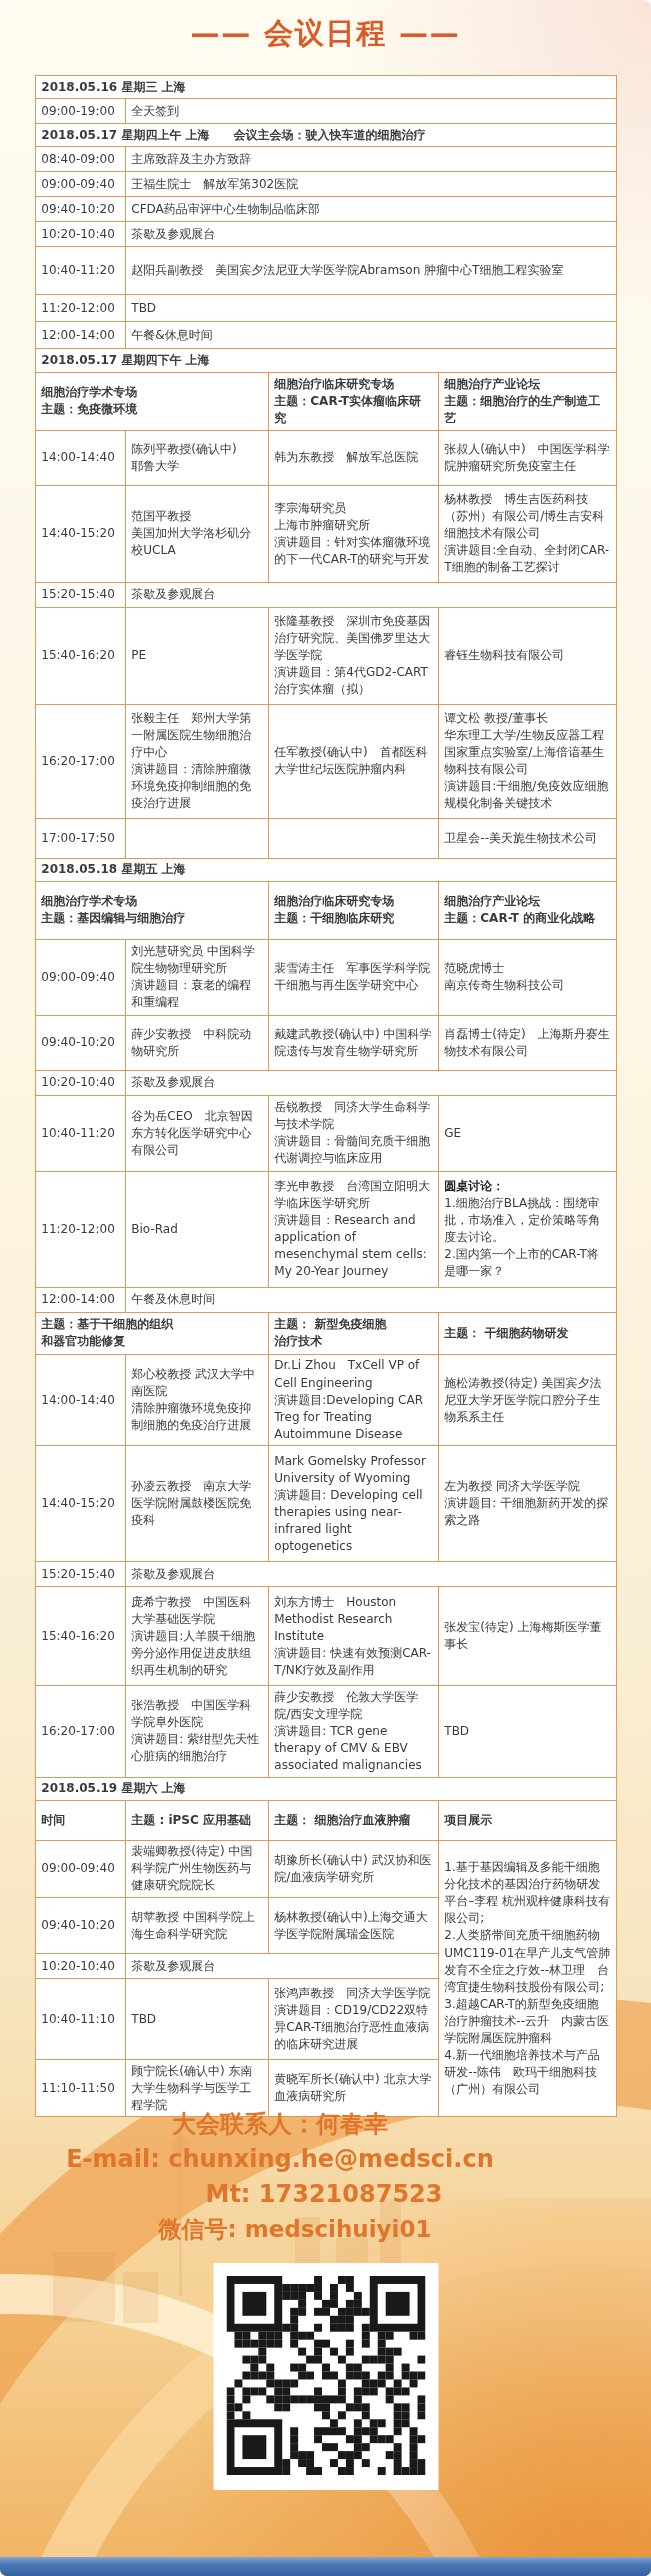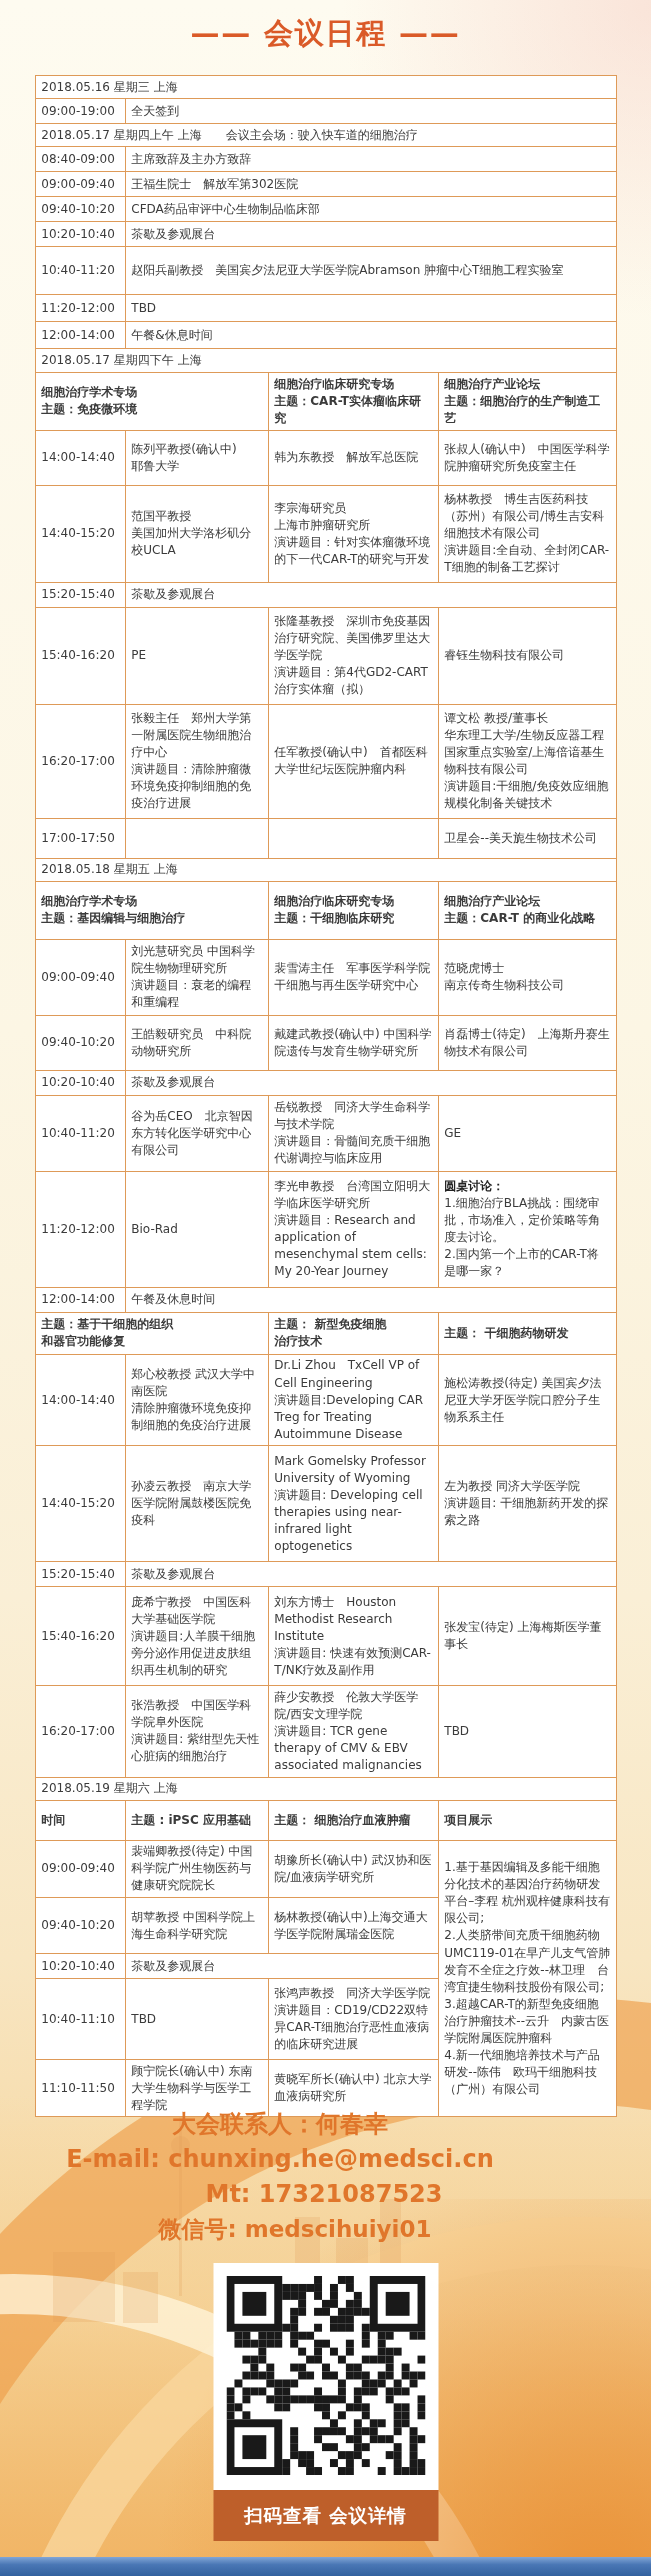--- a/index.html
+++ b/index.html
@@ -1,38 +1,38 @@
 <!DOCTYPE html>
 <html style="--accent: #E8782A; --session: #D8512A; --border: #DE9A58; --title: #DA5A28; --qrlabel: #BE5F2A;font-size:14px"><head>
 <meta charset="utf-8">
 <style>
   html,body{margin:0;padding:0;}
   body{font-family:"DejaVu Sans","Liberation Sans",sans-serif;}
   .canvas{position:relative;width:651px;height:2576px;overflow:hidden;
-    background:linear-gradient(180deg,#FEFBF0 0%,#FCF6E4 40%,#FAEFD6 62%,#F8E6C2 76%,#F6D9A6 86%,#F3CB8C 94%,#F0BE77 100%);}
+    background:linear-gradient(180deg,#FEFBF0 0%,#FCF6E4 40%,#FAEFD6 62%,#F8E6C2 76%,#F6D9A6 86%,#F3CB8C 94%,#F0BE77 100%);border-radius:7px;}
   
   .bg-pink{position:absolute;left:0;top:0;width:651px;height:352px;
     background:radial-gradient(circle at 100% 2%,rgba(242,186,175,.35),rgba(242,186,175,0) 42%);pointer-events:none;}
   .sw{position:absolute;border-radius:50%;pointer-events:none;}
   .sw1{width:1320px;height:1320px;right:-669px;top:1997px;border:106px solid rgba(238,158,74,.65);}
   .sw2{width:1100px;height:1100px;right:-528px;top:2217px;border:48px solid rgba(249,214,156,.8);}
   .sw3{width:968px;height:968px;left:-510px;top:2274px;border:40px solid rgba(255,246,220,.75);}
   .bg-bottom{position:absolute;left:0;top:2094px;width:651px;height:482px;
     background:linear-gradient(180deg,rgba(247,222,172,0) 0%,rgba(246,208,146,.55) 45%,rgba(241,178,96,.85) 100%);pointer-events:none;}
   .bg-corner{position:absolute;left:0;top:2199px;width:651px;height:377px;
     background:radial-gradient(circle at 92% 105%,rgba(232,140,48,.85),rgba(232,140,48,0) 62%);pointer-events:none;}
   .skyline div{position:absolute;background:#DE9B55;opacity:.22;}
   
   .title{position:absolute;left:0;top:14px;width:651px;text-align:center;
     font-size:29px;font-weight:bold;color:var(--title,#DA5A28);letter-spacing:1.8px;}
   
   table.sched{position:absolute;left:35px;top:75px;width:581px;border-collapse:collapse;table-layout:fixed;background:#FFFFFF;}
   table.sched td{border:0.9px solid var(--border,#DE9A58);padding:2.6px 5.3px;font-size:12px;line-height:1.42;
     color:#3B3B3B;vertical-align:middle;white-space:pre-line;overflow-wrap:break-word;text-align:left;background:#FFFFFF;}
-  td.band{background:var(--accent,#E8782A);color:#FFFFFF;text-align:center;font-weight:normal;font-size:15px;
+  td.band{background:var(--accent,#E8782A);color:#FFFFFF;text-align:center;font-weight:bold;font-size:15px;
     border-color:var(--accent,#E8782A);white-space:nowrap;}
   td.time{text-align:center;white-space:nowrap;color:#2B2B2B;}
   td.session{color:var(--session,#D8512A);font-weight:bold;text-align:center;font-size:13px;line-height:1.35;}
   td.center{text-align:center;}
   td b{color:#222;}
   
   .ftline{position:absolute;left:0;width:560px;text-align:center;color:#E0762B;font-weight:600;}
   .ft1{top:2108px;font-size:24px;font-weight:700;}
   .ft2{top:2145px;font-size:24px;}
   .ft3{top:2180px;font-size:24px;padding-left:44px;}
@@ -182,21 +182,21 @@
         <tr style="height: 76px;">
           <td class="time">09:00-09:40</td>
           <td>刘光慧研究员 中国科学院生物物理研究所
 演讲题目：衰老的编程和重编程</td>
           <td>裴雪涛主任　军事医学科学院干细胞与再生医学研究中心</td>
           <td>范晓虎博士
 南京传奇生物科技公司</td>
         </tr>
         <tr style="height: 55px;">
           <td class="time">09:40-10:20</td>
-          <td>王皓毅研究员　中科院动物研究所</td>
+          <td>薛少安教授　中科院动物研究所</td>
           <td>戴建武教授(确认中) 中国科学院遗传与发育生物学研究所</td>
           <td>肖磊博士(待定)　上海斯丹赛生物技术有限公司</td>
         </tr>
         <tr style="height: 25px;">
           <td class="time">10:20-10:40</td>
           <td colspan="3">茶歇及参观展台</td>
         </tr>
         <tr style="height: 76px;">
           <td class="time">10:40-11:20</td>
           <td>谷为岳CEO　北京智因东方转化医学研究中心有限公司</td>
@@ -541,17 +541,16 @@
         <rect x="9" y="9" width="45" height="45" fill="#fff"></rect>
         <rect x="18" y="18" width="27" height="27" fill="#191919"></rect>
         <rect x="162" y="0" width="63" height="63" fill="#191919"></rect>
         <rect x="171" y="9" width="45" height="45" fill="#fff"></rect>
         <rect x="180" y="18" width="27" height="27" fill="#191919"></rect>
         <rect x="0" y="162" width="63" height="63" fill="#191919"></rect>
         <rect x="9" y="171" width="45" height="45" fill="#fff"></rect>
         <rect x="18" y="180" width="27" height="27" fill="#191919"></rect>
       </svg>
   </div>
-  <div class="qrlabel">扫码查看 会议详情</div>
 
   <div class="bluebar"></div>
 </div>
 
 
 </body></html>

